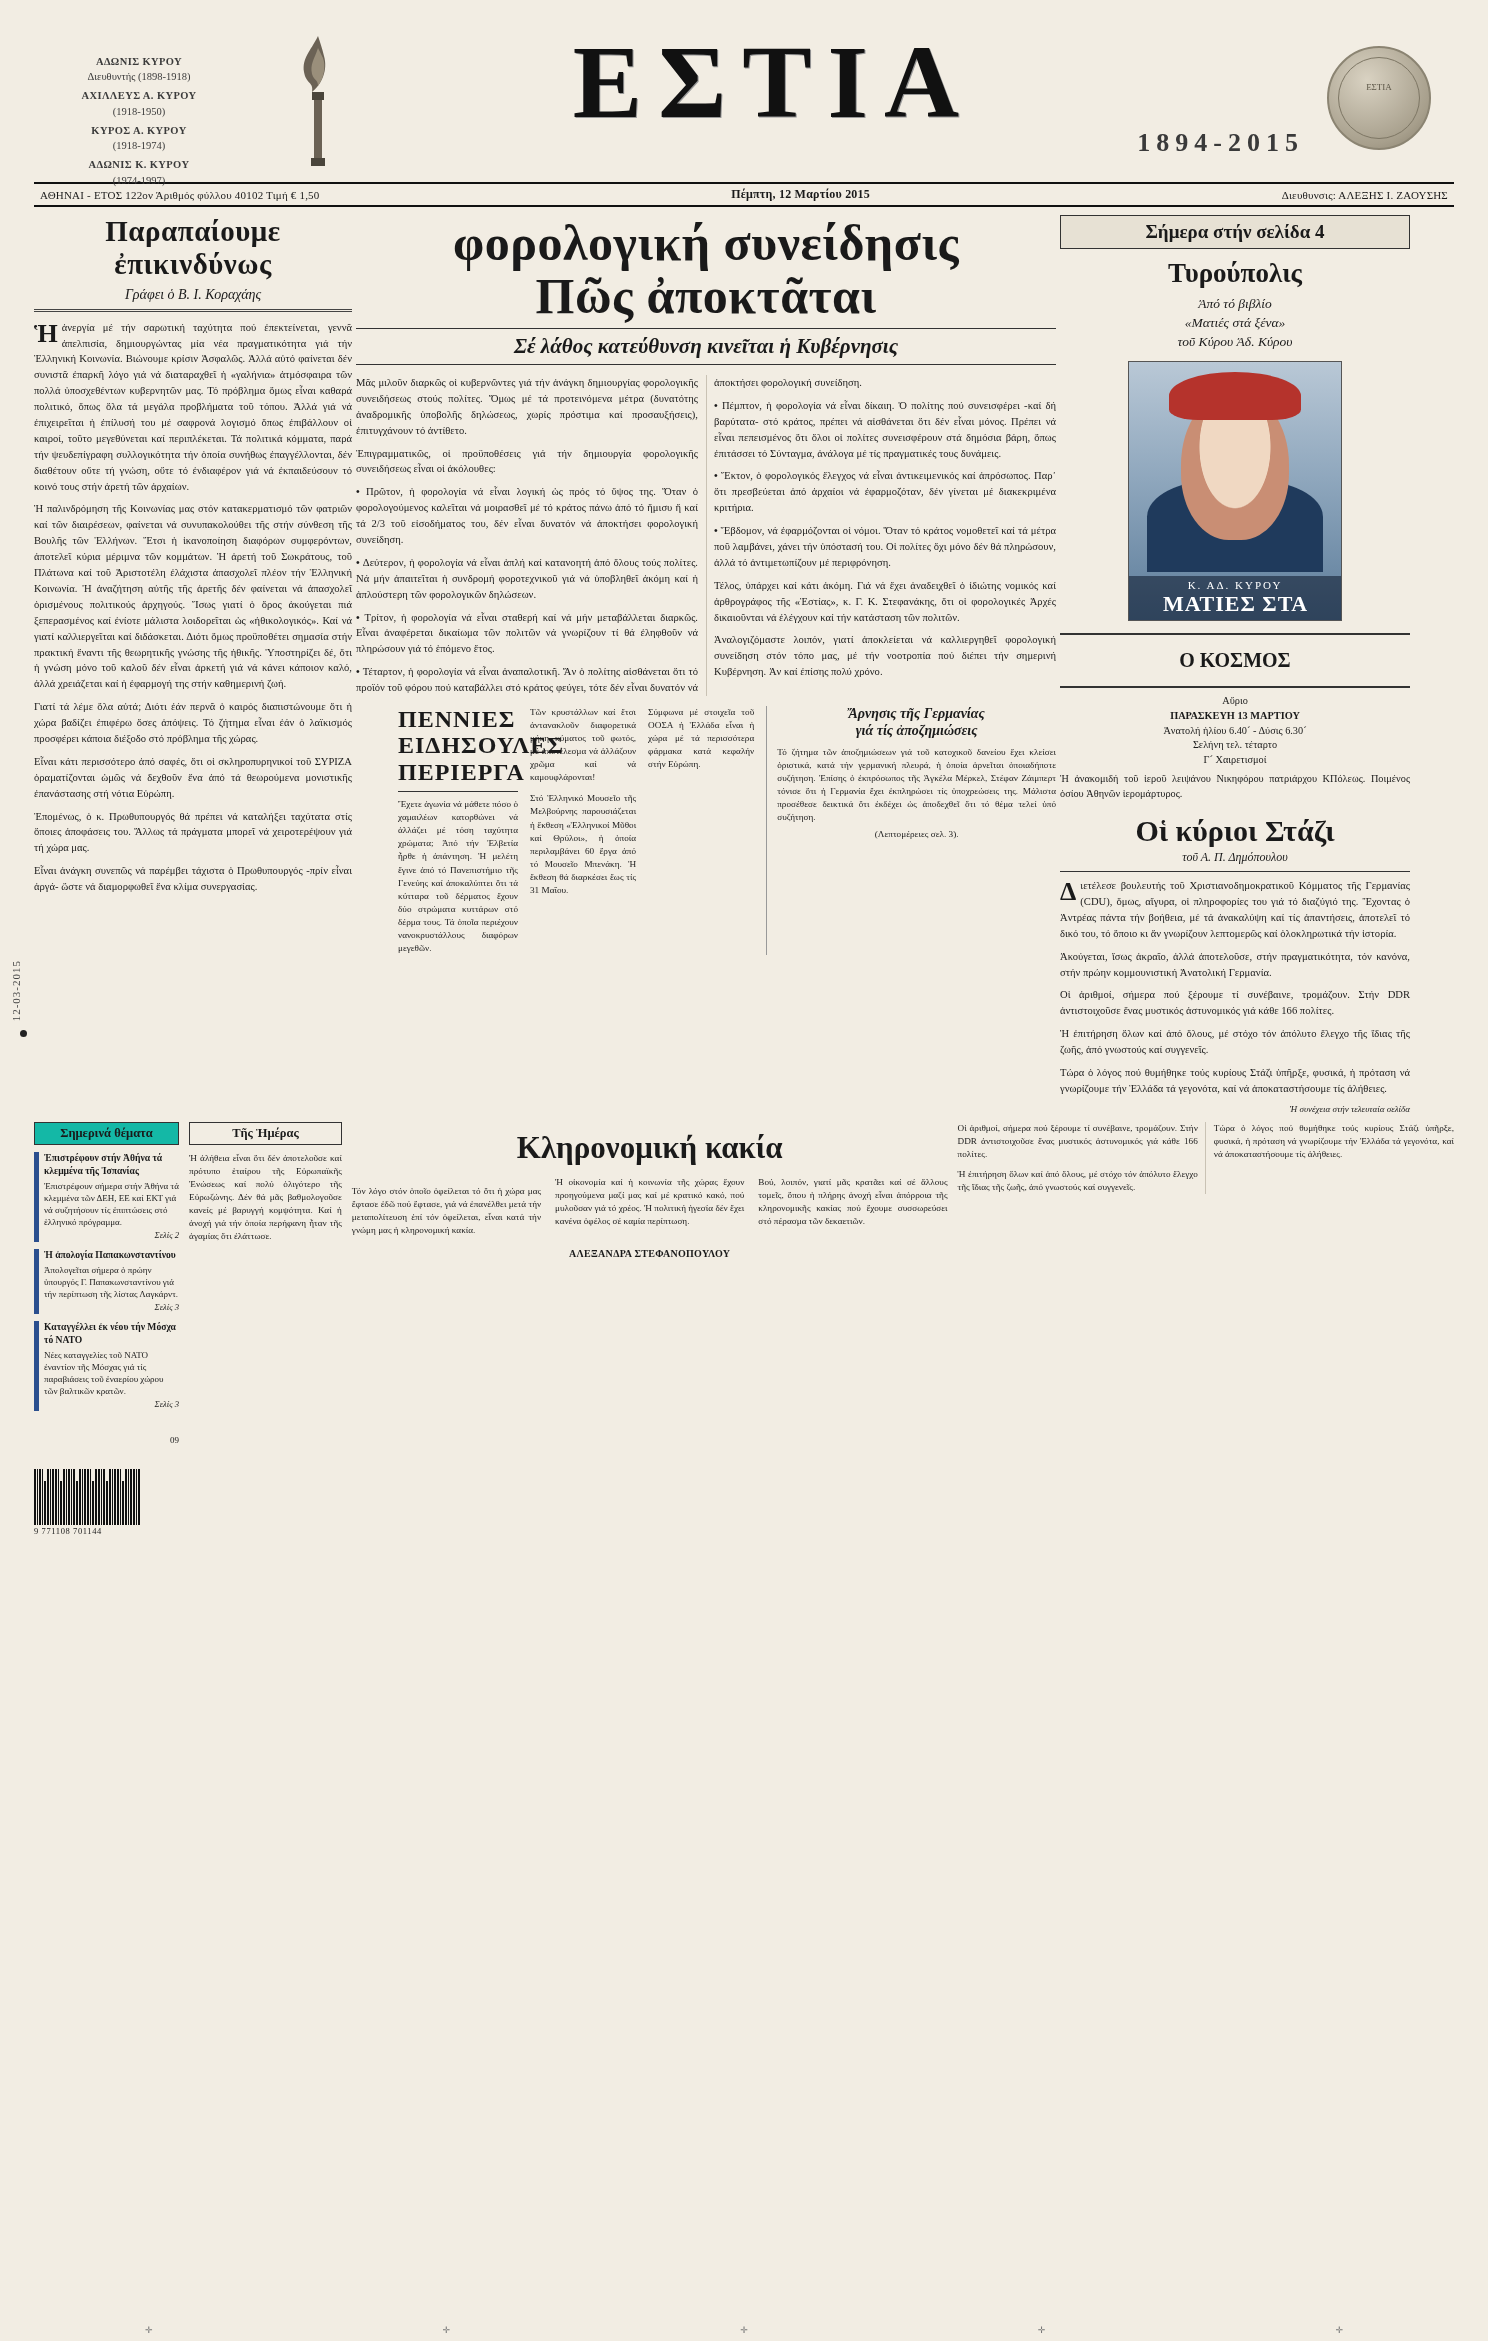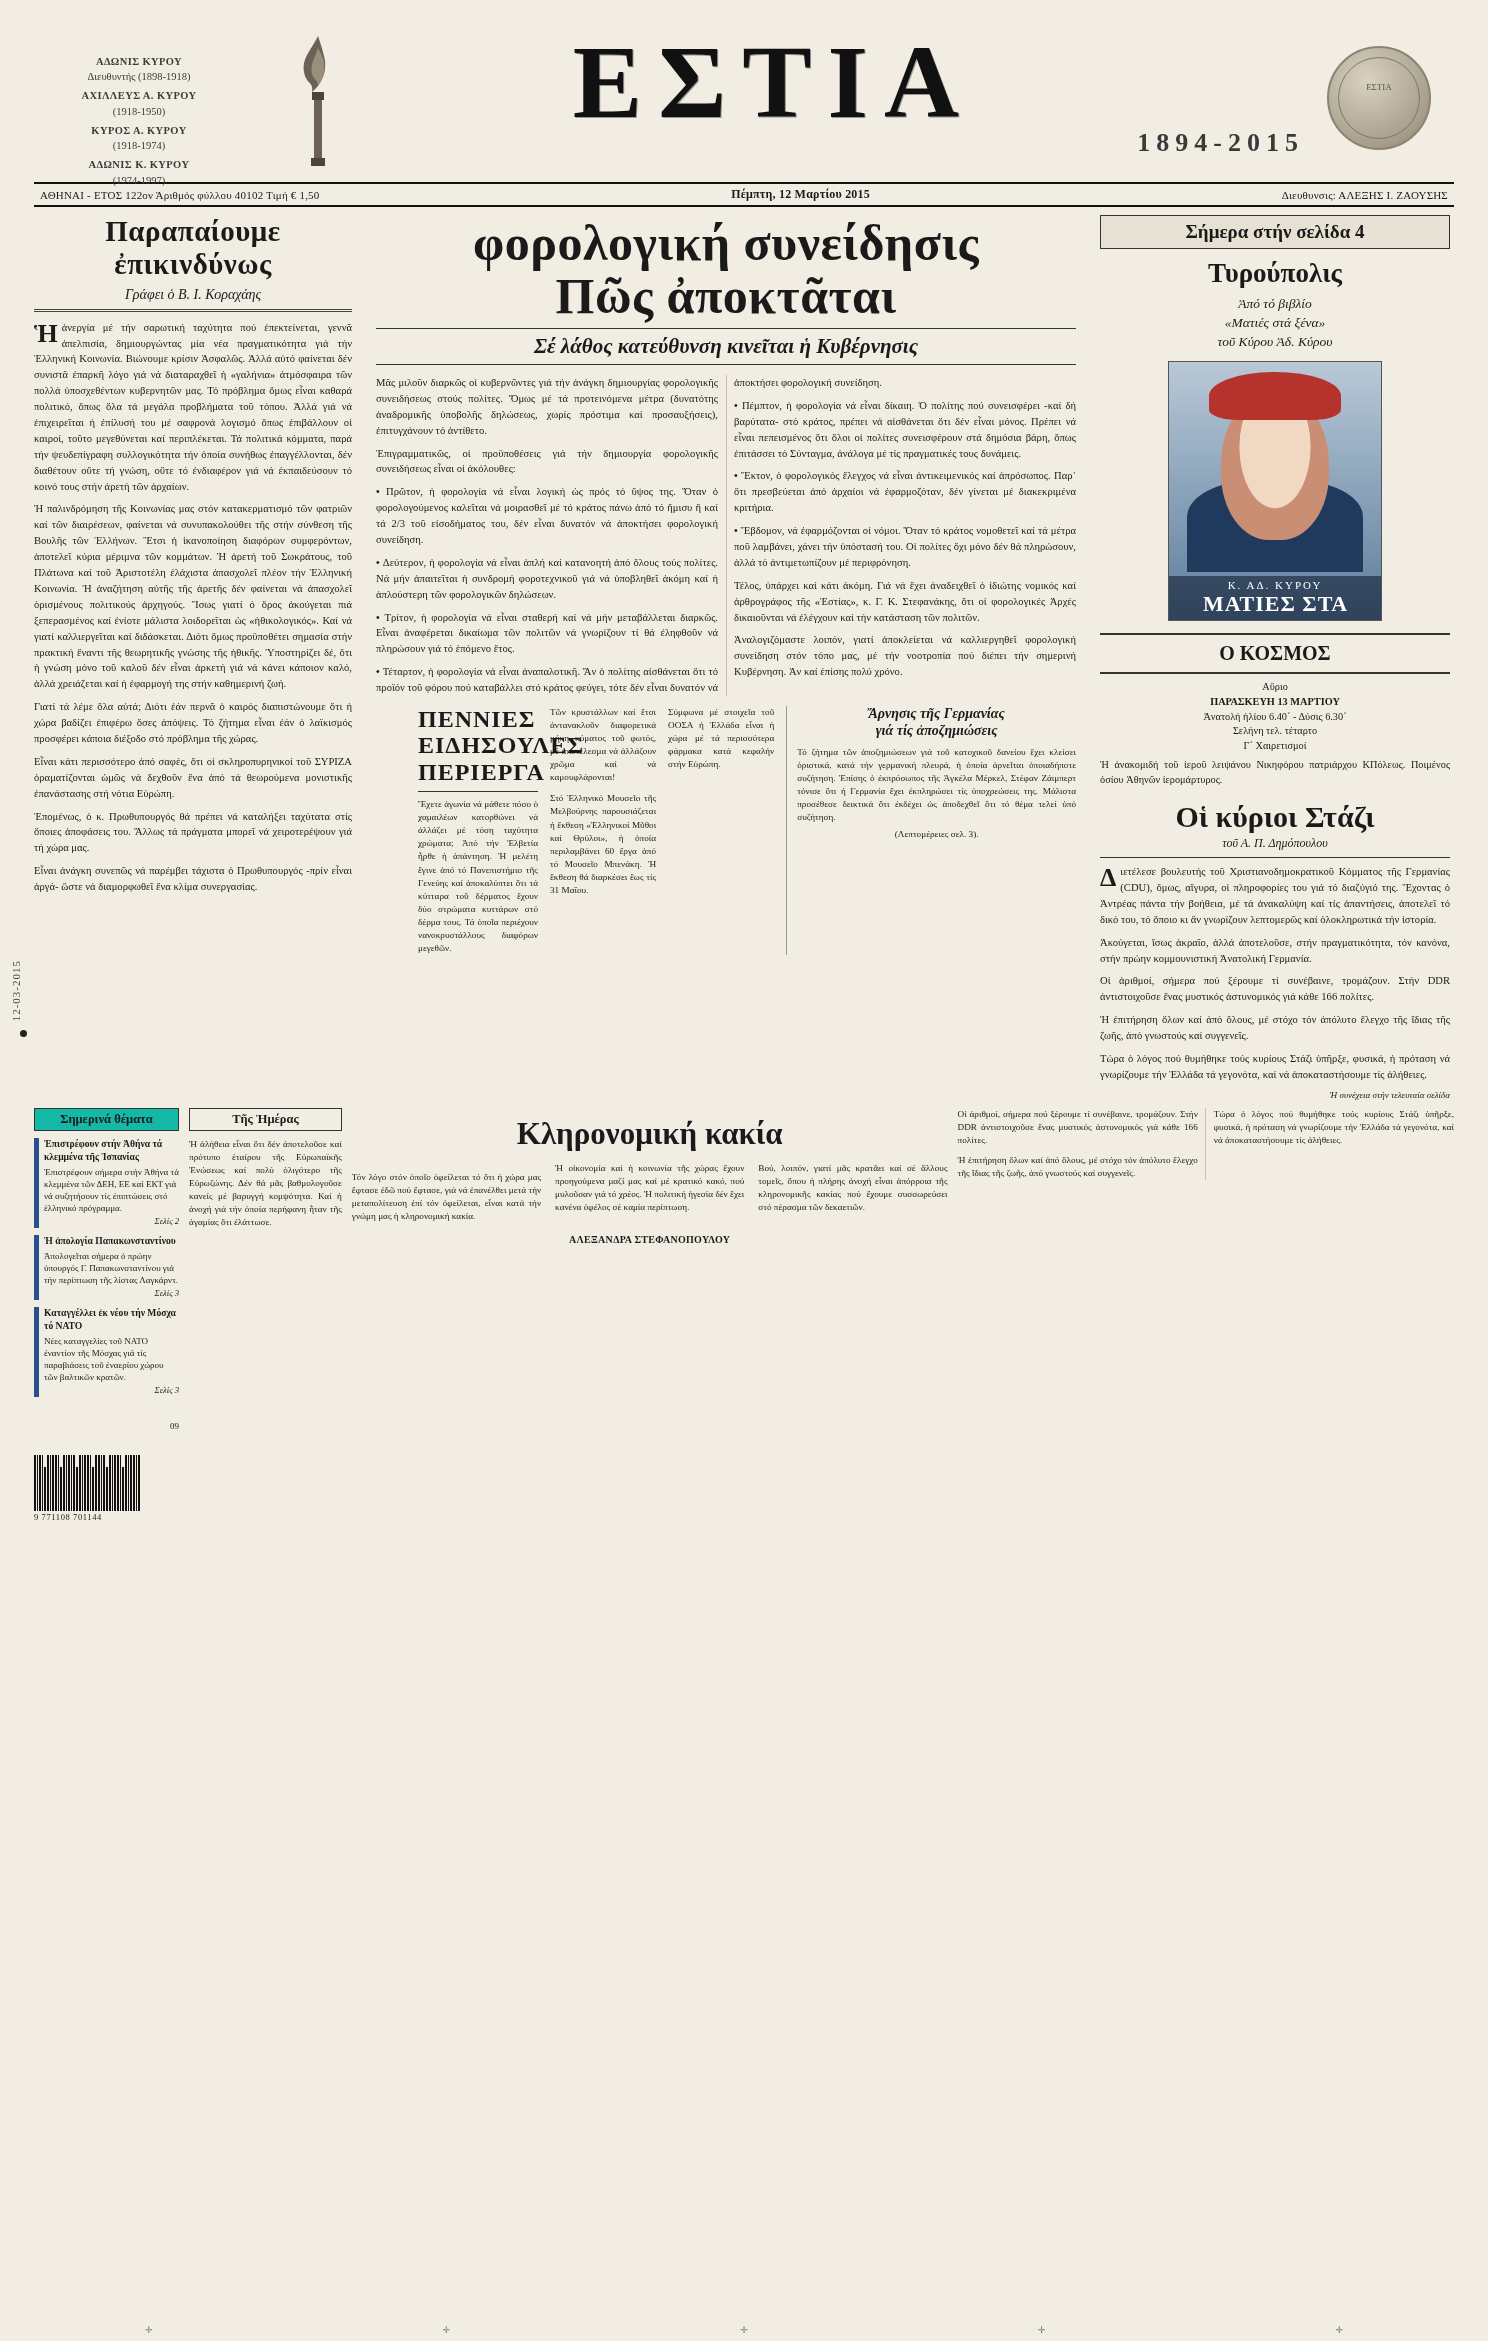--- a/index.html
+++ b/index.html
@@ -44,21 +44,21 @@
   }
   .seal-inner { position:absolute; left:0; right:0; top:34px; font-size:9px; color:#5c5647; }
   
   .infobar {
     border-top:2px solid #111; border-bottom:2px solid #111;
     display:flex; align-items:center; justify-content:space-between;
     font-size:11px; padding:3px 6px; margin-top:4px; letter-spacing:.2px;
   }
   .infobar .c { font-weight:bold; font-size:12px; }
   
-  .grid { display:flex; margin-top:8px; gap:24px; }
+  .grid { display:flex; margin-top:8px; gap:4px; }
   .col-left { width:318px; }
   .col-mid { width:700px; }
   .col-right { width:350px; }
   hr.thin { border:0; border-top:1px solid #333; margin:6px 0; }
   
   .edi-title {
     font-size:29px; font-weight:bold; text-align:center; line-height:1.15;
     letter-spacing:.5px;
   }
   .edi-sub { text-align:center; font-size:14px; font-style:italic; margin-top:5px; }
@@ -113,21 +113,21 @@
   }
   .bk-bar {
     position:absolute; left:0; right:0; bottom:0; height:44px;
     background:rgba(10,20,40,.55); color:#fff; text-align:center;
   }
   .bk-author { font-size:11px; letter-spacing:2px; padding-top:3px; }
   .bk-title { font-size:22px; font-weight:bold; letter-spacing:1px; }
   .bk-title .yel { color:#f0c419; }
   .kosmos-bar {
     text-align:center; font-weight:bold; font-size:20px;
-    border-top:2px solid #333; border-bottom:2px solid #333; padding:7px 0; margin-top:12px;
+    border-top:2px solid #333; border-bottom:2px solid #333; padding:14px 0; margin-top:12px;
   }
   .kosmos-body { font-size:10.3px; line-height:1.45; text-align:justify; margin-top:6px; }
   .kosmos-center { text-align:center; }
   .stazi-title { text-align:center; font-size:30px; font-weight:bold; margin:12px 0 2px; }
   .stazi-by { text-align:center; font-size:12px; font-style:italic; margin-bottom:6px; }
   
   .bottom { display:flex; gap:10px; margin-top:8px; }
   .bot-left { width:152px; }
   .bot-mid { width:160px; }
   .bot-center { width:624px; }

